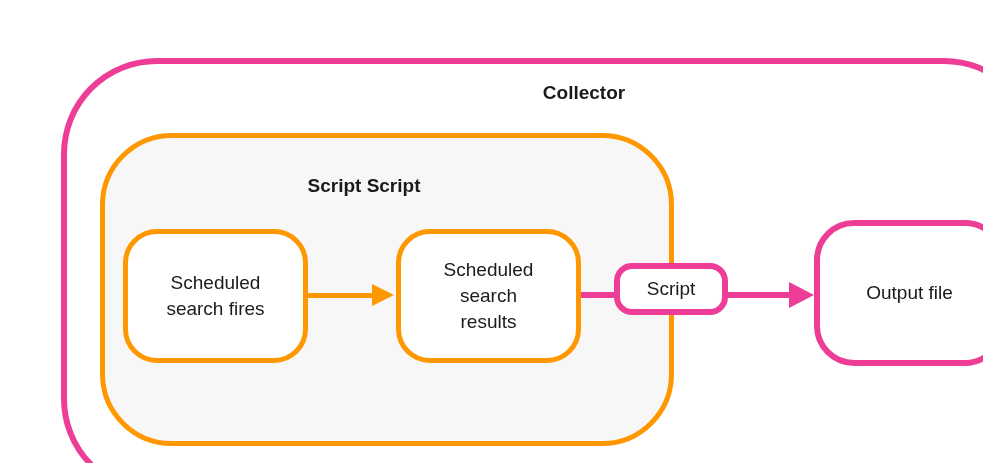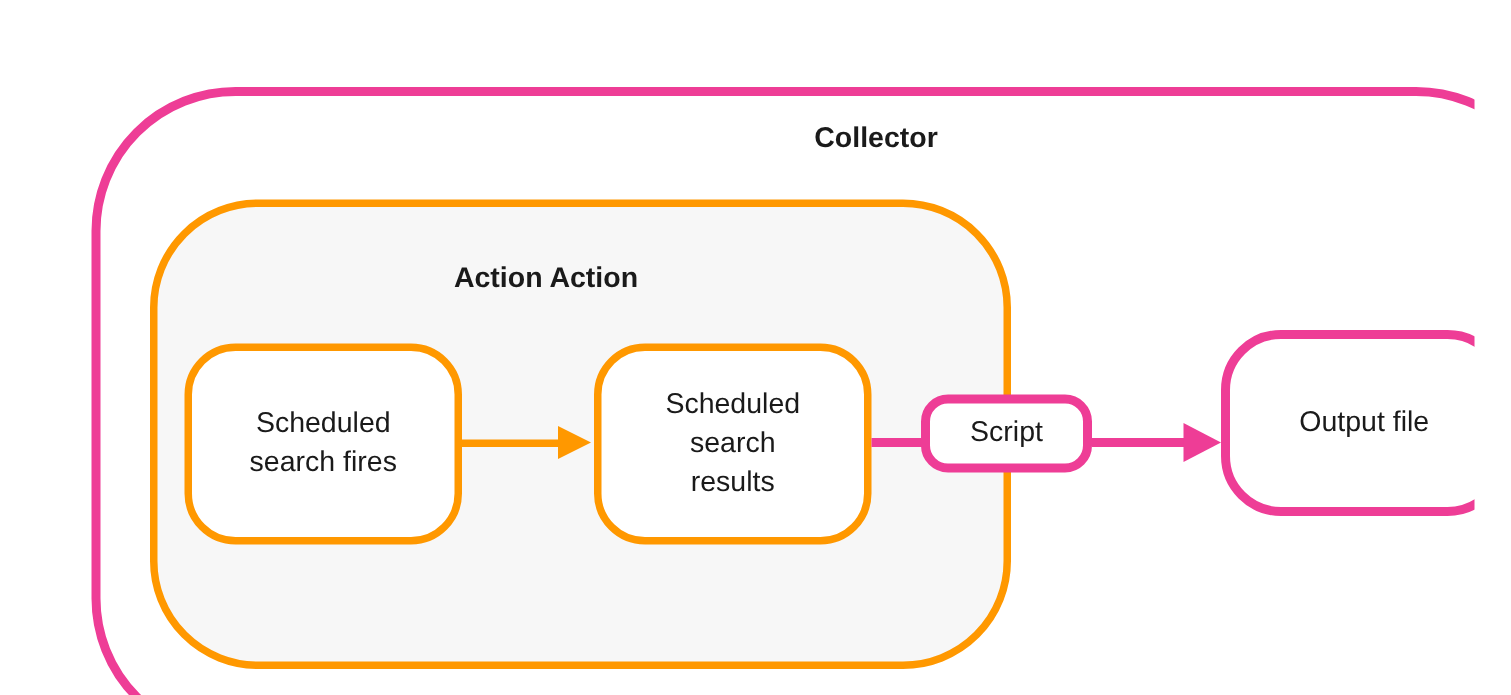--- a/index.html
+++ b/index.html
@@ -56,21 +56,21 @@
     line-height: 26px;
     white-space: pre-line;
     color: var(--text, #1a1a1a);
   }
   .node-orange { border: 5px solid var(--orange, #ff9800); }
   .node-pink   { border: 6px solid var(--pink, #ee3d96); }
 
   .node-fires   { left: 75px;  top: 181px; width: 185px; height: 134px; border-radius: 34px; }
   .node-results { left: 348px; top: 181px; width: 185px; height: 134px; border-radius: 34px; }
   .node-script  { left: 566px; top: 215px; width: 114px; height: 52px;  border-radius: 18px; z-index: 5; }
-  .node-output  { left: 766px; top: 172px; width: 191px; height: 124px; border-radius: 40px; }
+  .node-output  { left: 766px; top: 172px; width: 191px; height: 146px; border-radius: 40px; }
 
   
   .edge-line { position: absolute; }
   .line-orange { background: var(--orange, #ff9800); }
   .line-pink   { background: var(--pink, #ee3d96); }
 
   .orange-line { left: 260px; top: 245px; width: 68px; height: 5px; }
   .orange-head {
     position: absolute; left: 324px; top: 236px;
     width: 0; height: 0;
@@ -92,21 +92,21 @@
 </style>
 </head>
 <body>
 
 <div class="canvas">
 
   <div class="collector-box"></div>
   <div class="container-label collector-label">Collector</div>
 
   <div class="script-action-box"></div>
-  <div class="container-label script-action-label">Action Action</div>
+  <div class="container-label script-action-label">Script Script</div>
 
   <div class="node node-orange node-fires">Scheduled
 search fires</div>
 
   <div>
     <div class="edge-line line-orange orange-line"></div>
     <div class="orange-head"></div>
   </div>
 
   <div class="node node-orange node-results">Scheduled

